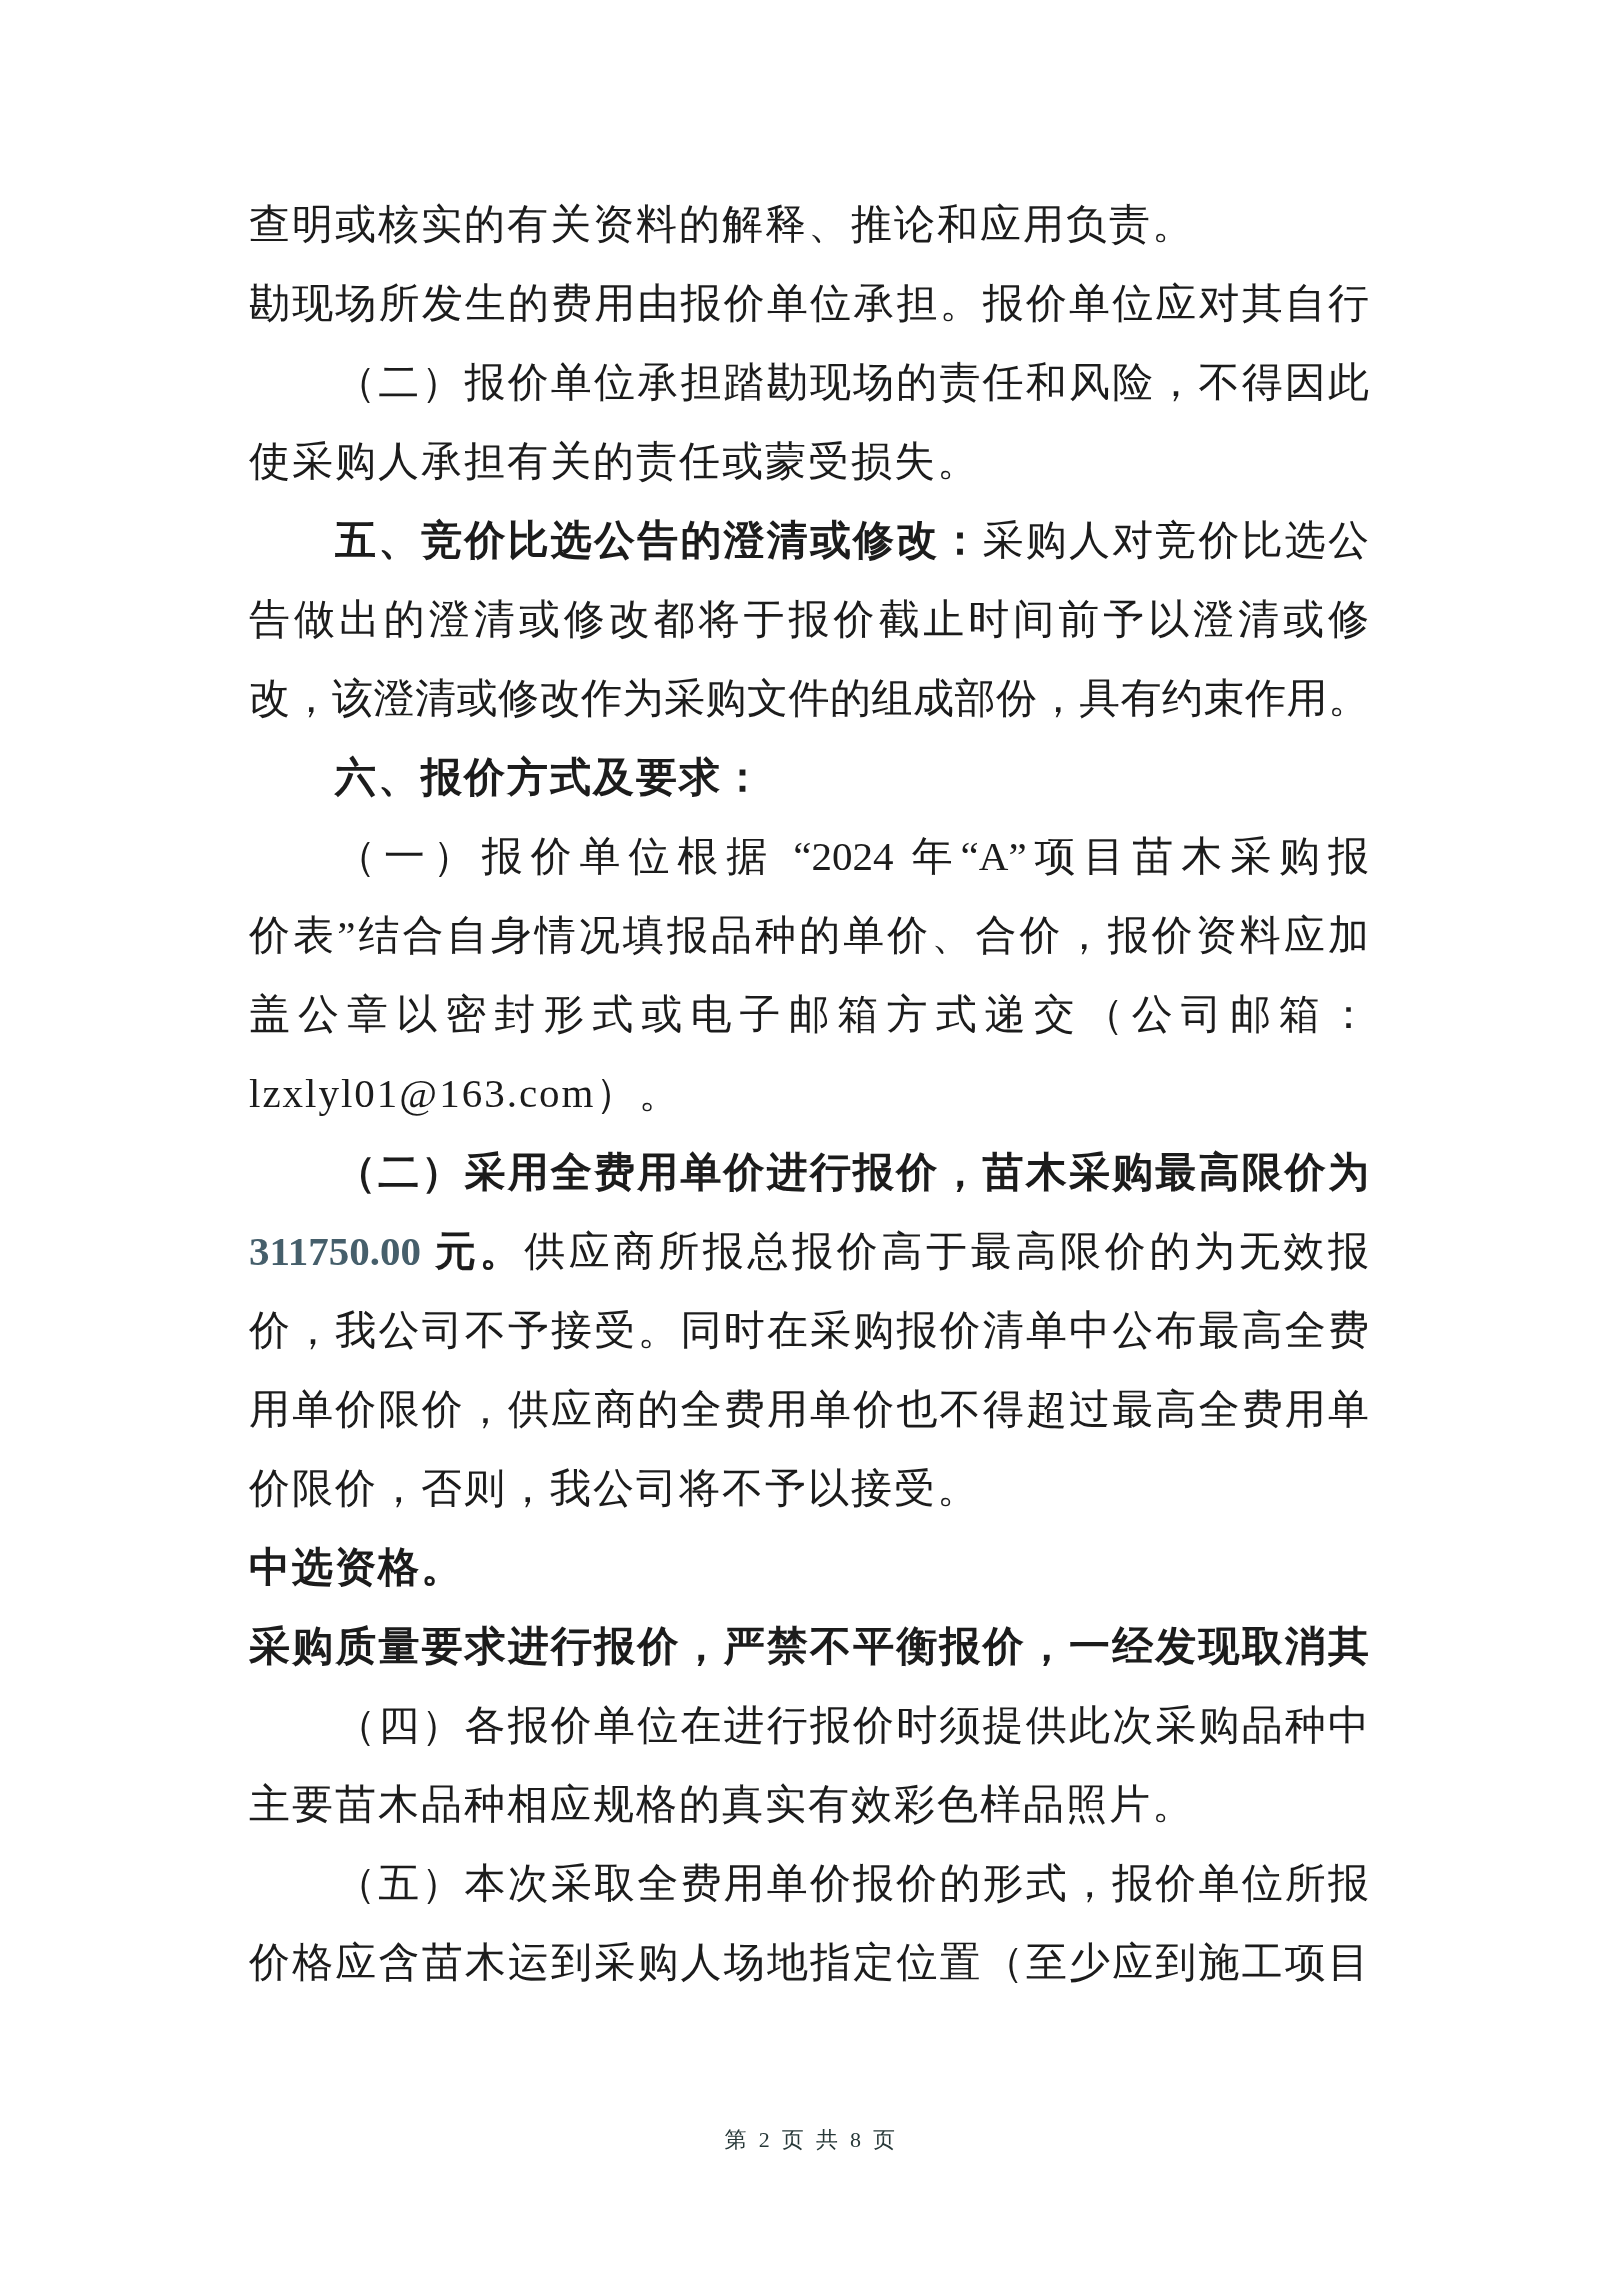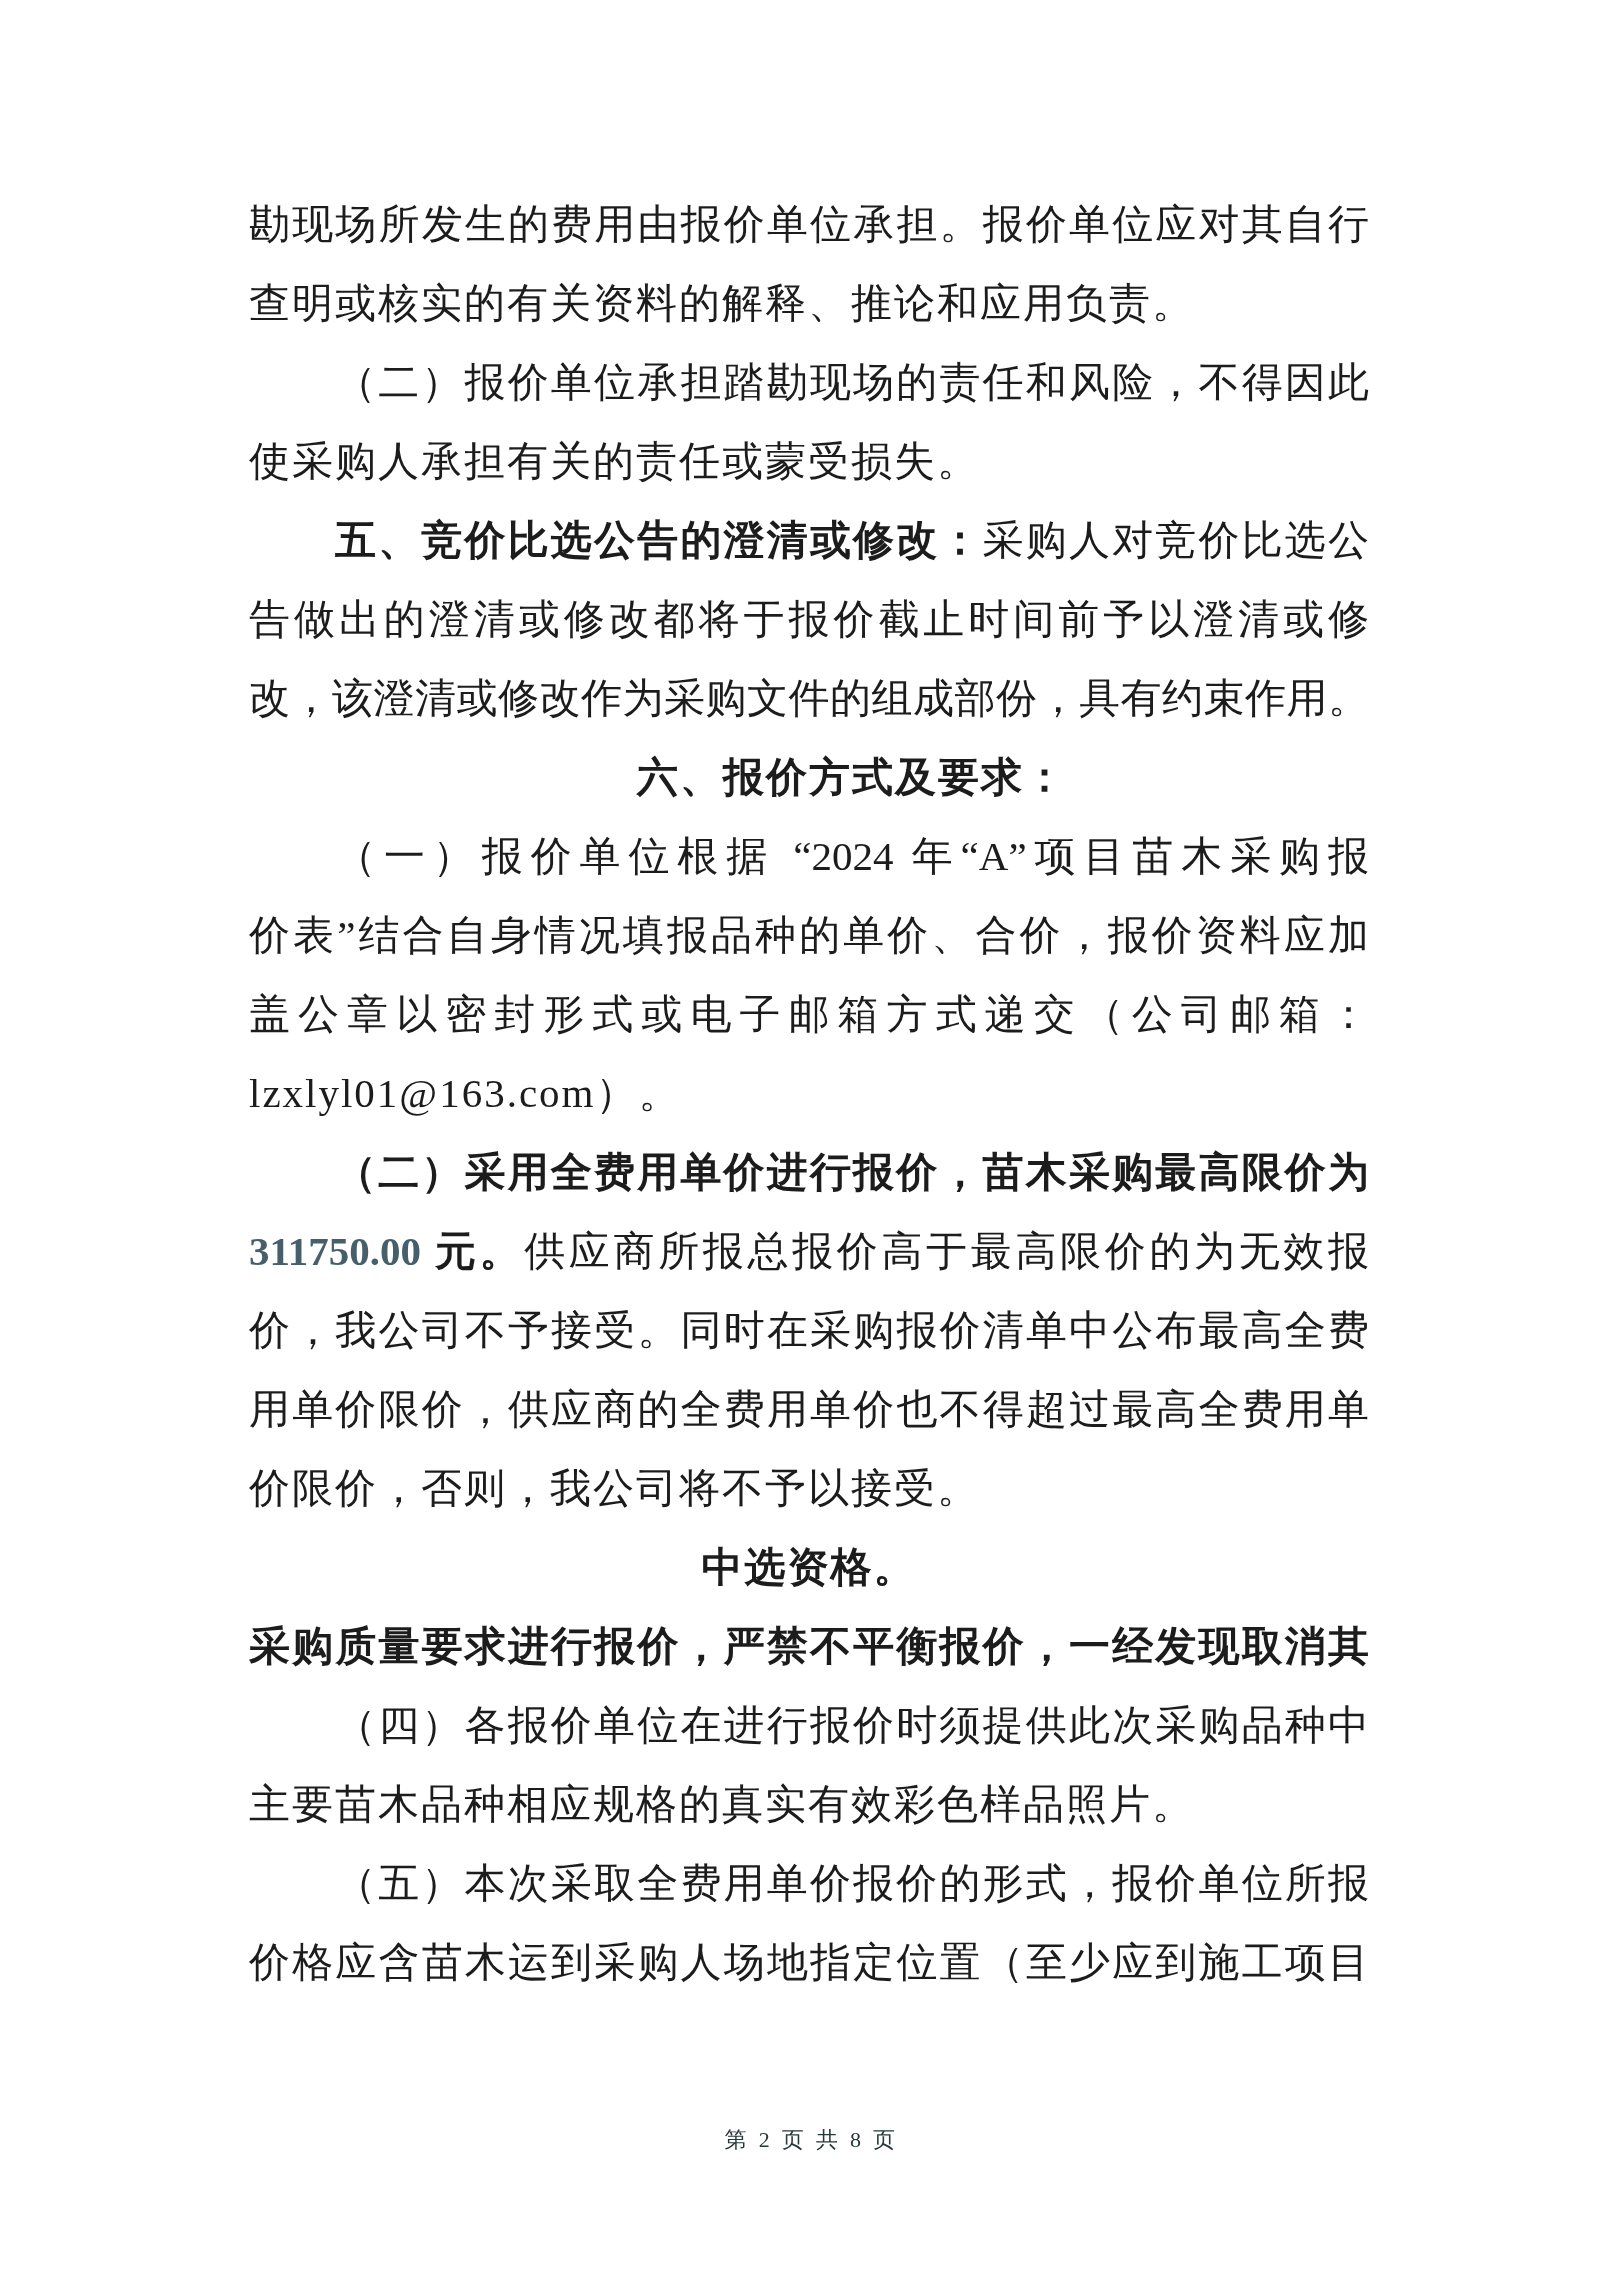--- a/index.html
+++ b/index.html
@@ -23,21 +23,21 @@
     white-space:normal;
     overflow:hidden;
   }
   .j{
     text-align:justify;
     text-align-last:justify;
     text-justify:inter-character;
     letter-spacing:0;
   }
   .ind{padding-left:86px;}
-  .b{font-weight:700;text-align:center;}
+  .b{font-weight:700;}
   .u{
     border-bottom:3.3px solid #1c1c1c;
     padding-bottom:19px;
   }
   .num{
     color:var(--highlight_number,#465f6b);
     font-weight:700;
   }
   .footer{
     position:absolute;
@@ -47,22 +47,22 @@
     letter-spacing:3.3px;
     color:#273838;
   }
 </style>
 </head>
 <body>
 
 <div class="page">
   <div class="text-block">
 
+    <div class="ln">查明或核实的有关资料的解释、推论和应用负责。</div>
     <div class="ln j">勘现场所发生的费用由报价单位承担。报价单位应对其自行</div>
-    <div class="ln">查明或核实的有关资料的解释、推论和应用负责。</div>
     <div class="ln ind j">（二）报价单位承担踏勘现场的责任和风险，不得因此</div>
     <div class="ln">使采购人承担有关的责任或蒙受损失。</div>
 
     <div class="ln ind j"><span class="b">五、竞价比选公告的澄清或修改：</span><span>采购人对竞价比选公</span></div>
     <div class="ln j">告做出的澄清或修改都将于报价截止时间前予以澄清或修</div>
     <div class="ln j">改，该澄清或修改作为采购文件的组成部份，具有约束作用。</div>
 
     <div class="ln ind b">六、报价方式及要求：</div>
 
     <div class="ln ind j">（一）报价单位根据 “2024 年“A”项目苗木采购报</div>

